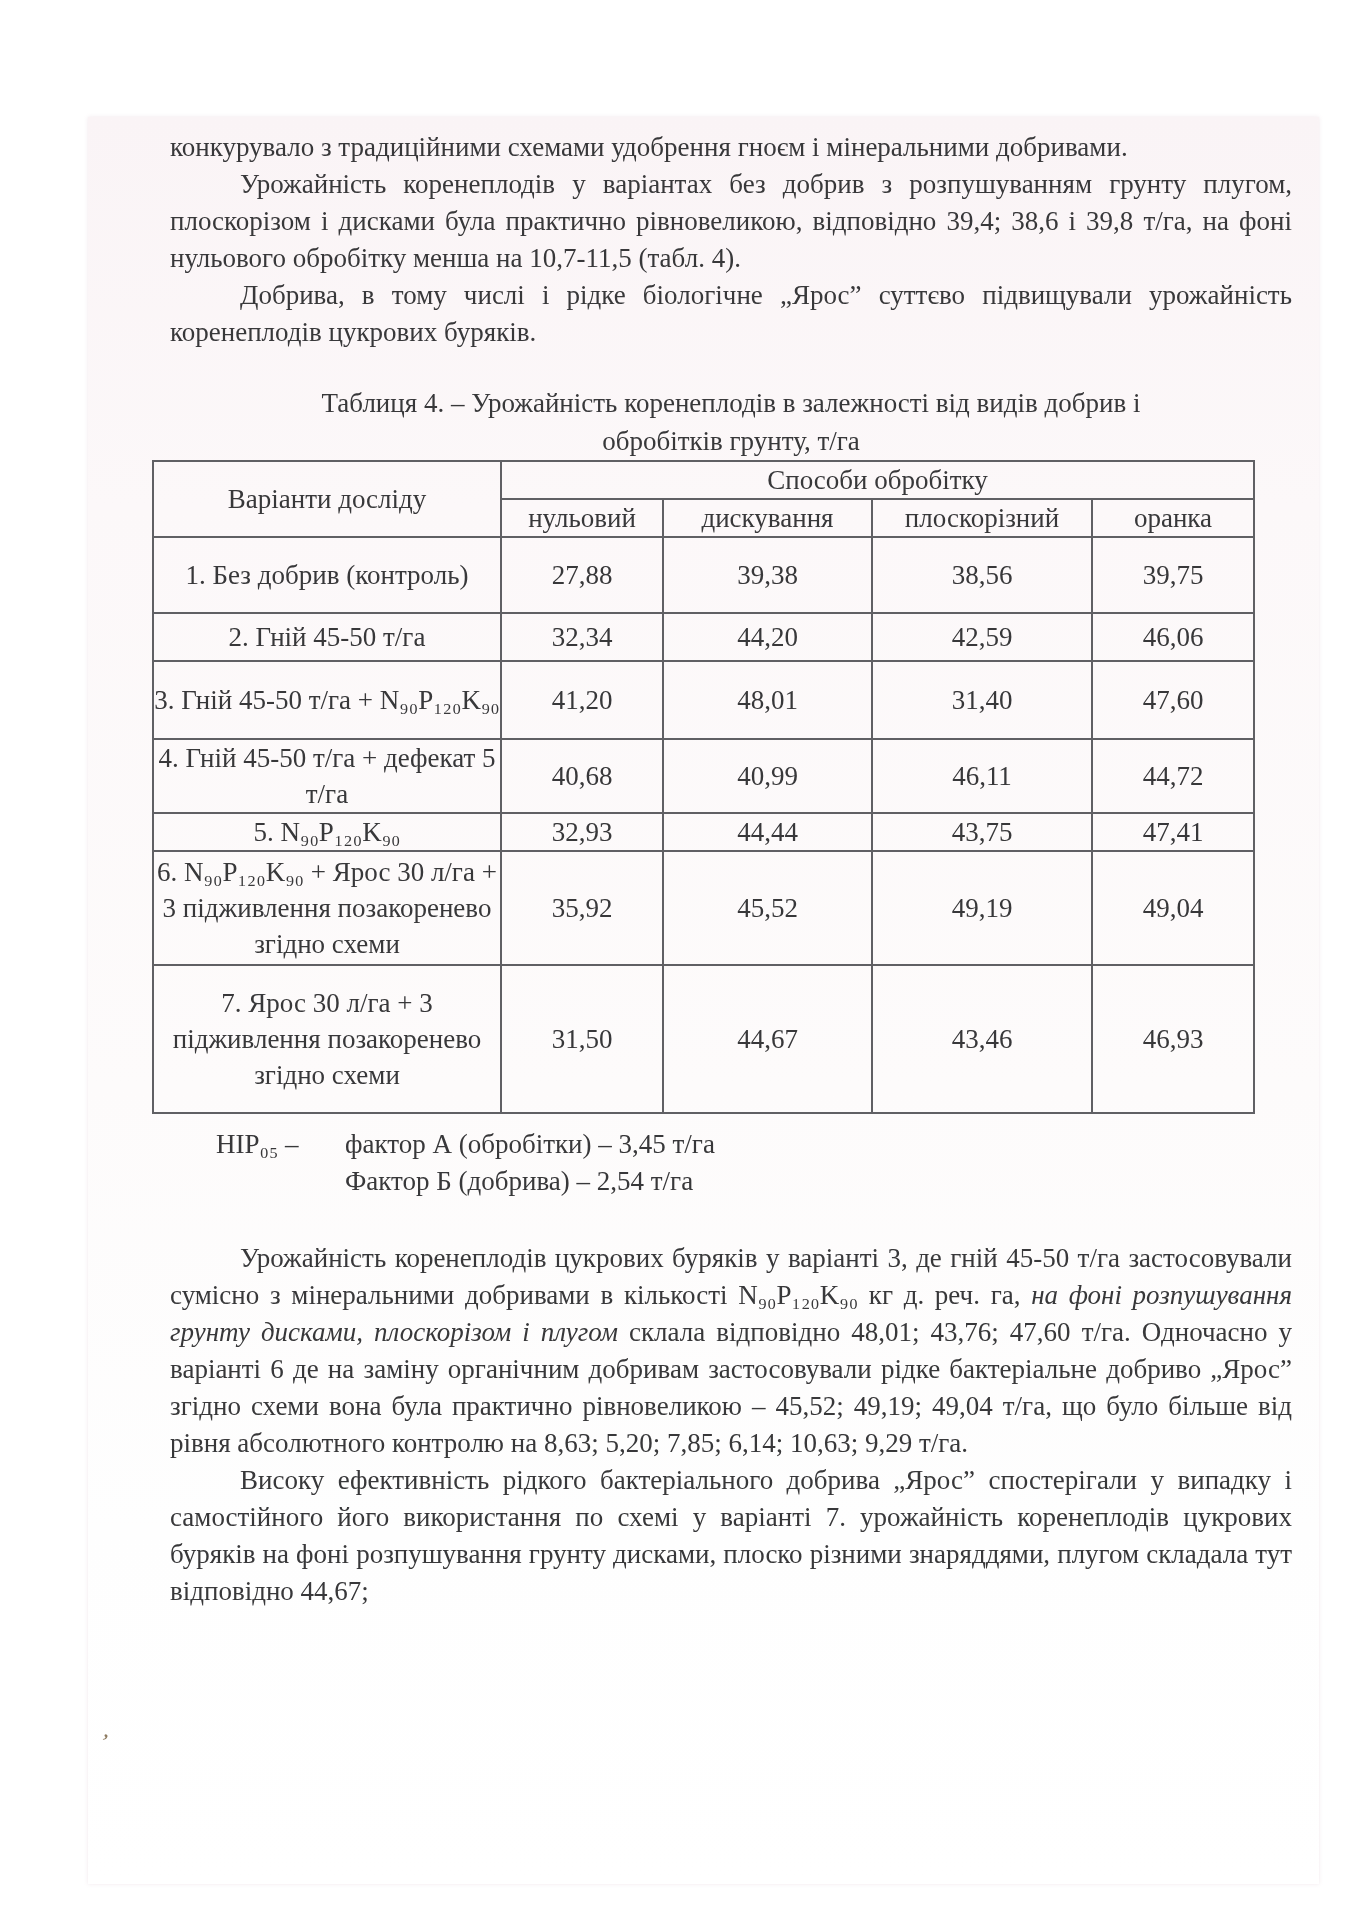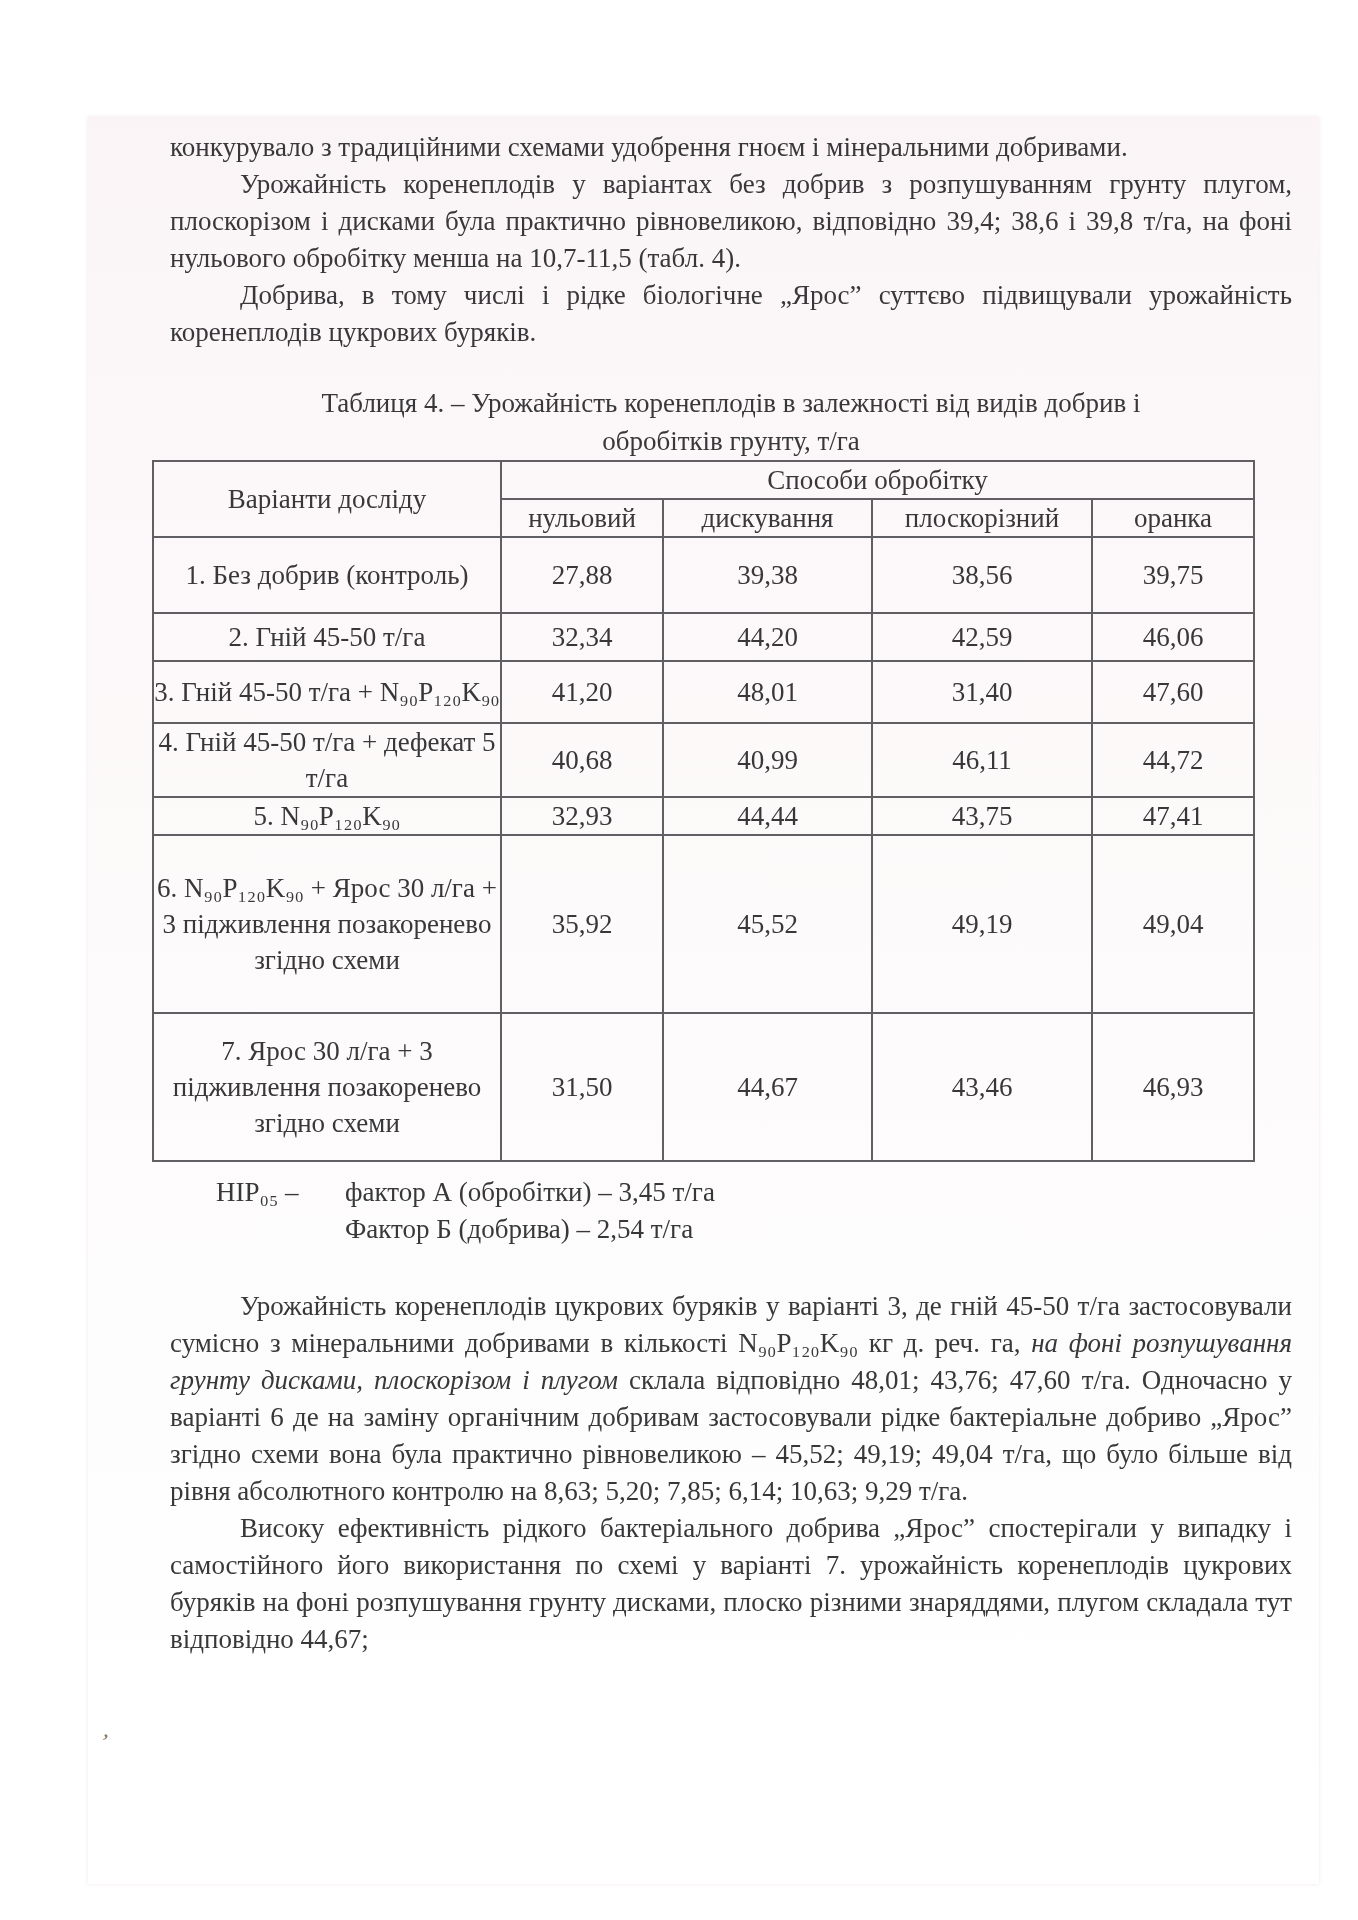--- a/index.html
+++ b/index.html
@@ -134,42 +134,42 @@
           <td class="vval">38,56</td>
           <td class="vval">39,75</td>
         </tr>
         <tr style="height:48px">
           <td class="vlabel">2. Гній 45-50 т/га</td>
           <td class="vval">32,34</td>
           <td class="vval">44,20</td>
           <td class="vval">42,59</td>
           <td class="vval">46,06</td>
         </tr>
-        <tr style="height:62px">
+        <tr style="height:78px">
           <td class="vlabel">3. Гній 45-50 т/га + N₉₀P₁₂₀K₉₀</td>
           <td class="vval">41,20</td>
           <td class="vval">48,01</td>
           <td class="vval">31,40</td>
           <td class="vval">47,60</td>
         </tr>
         <tr style="height:74px">
           <td class="vlabel">4. Гній 45-50 т/га + дефекат 5 т/га</td>
           <td class="vval">40,68</td>
           <td class="vval">40,99</td>
           <td class="vval">46,11</td>
           <td class="vval">44,72</td>
         </tr>
         <tr style="height:32px">
           <td class="vlabel">5. N₉₀P₁₂₀K₉₀</td>
           <td class="vval">32,93</td>
           <td class="vval">44,44</td>
           <td class="vval">43,75</td>
           <td class="vval">47,41</td>
         </tr>
-        <tr style="height:178px">
+        <tr style="height:114px">
           <td class="vlabel">6. N₉₀P₁₂₀K₉₀ + Ярос 30 л/га + 3 підживлення позакоренево згідно схеми</td>
           <td class="vval">35,92</td>
           <td class="vval">45,52</td>
           <td class="vval">49,19</td>
           <td class="vval">49,04</td>
         </tr>
         <tr style="height:148px">
           <td class="vlabel">7. Ярос 30 л/га + 3 підживлення позакоренево згідно схеми</td>
           <td class="vval">31,50</td>
           <td class="vval">44,67</td>

